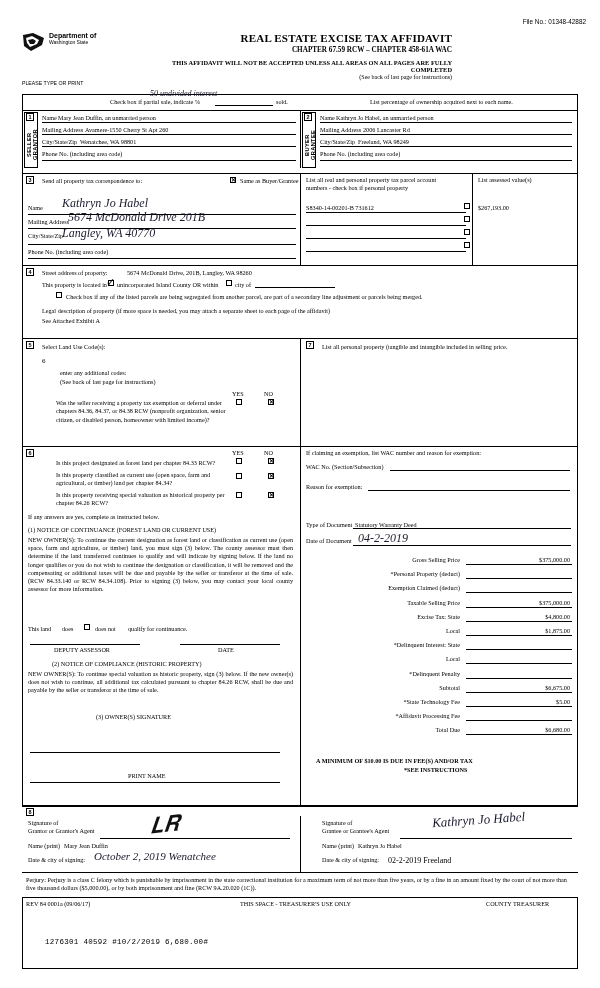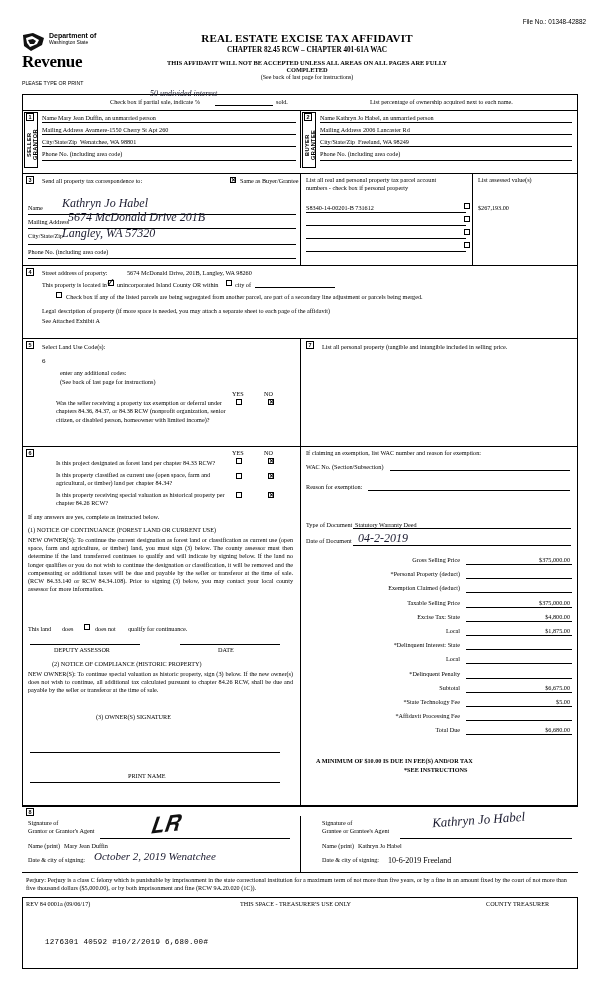--- a/index.html
+++ b/index.html
@@ -27,21 +27,21 @@
   .dor-dept { font-family: "Liberation Sans", sans-serif; font-size: 7px; font-weight: bold; line-height: 1.1; }
   .dor-state { font-family: "Liberation Sans", sans-serif; font-size: 5px; line-height: 1.1; }
   .dor-rev {
     font-family: "Liberation Serif", serif; font-size: 17px; font-weight: bold;
     letter-spacing: -0.3px; margin-top: -2px;
   }
   .please-type {
     font-family: "Liberation Sans", sans-serif; font-size: 5.2px;
     position: absolute; top: 48px; left: 0;
   }
-  .title-block { position: absolute; left: 140px; top: 0; width: 290px; text-align: center; }
+  .title-block { position: absolute; left: 140px; top: 0; width: 290px; text-align: right; }
   .title-main { font-size: 11px; font-weight: bold; font-family: "Liberation Serif", serif; letter-spacing: .2px;}
   .title-sub { font-size: 7.2px; font-weight: bold; margin-top: 2px; }
   .title-warn { font-size: 6.4px; font-weight: bold; margin-top: 5px; }
   .title-see { font-size: 6px; margin-top: 1px; }
   .receipt-block {
     position: absolute; right: 0; top: 2px; width: 118px; text-align: center;
     font-size: 7px; line-height: 1.5;
   }
 
   
@@ -96,29 +96,26 @@
         <svg width="24" height="22" viewBox="0 0 24 22">
           <path d="M1 3 L11 1 L22 6 L20 13 L9 19 L2 14 Z" fill="#111"></path>
           <path d="M4 6 L10 4 L17 8 L15 12 L8 15 L5 11 Z" fill="#fff"></path>
           <path d="M6 8 L11 7 L14 9 L12 12 L8 12 Z" fill="#111"></path>
         </svg>
         <div>
           <div class="dor-dept">Department of</div>
           <div class="dor-state">Washington State</div>
         </div>
       </div>
-      <div class="dor-rev">
-        <span>Revenue</span>
-      </div>
     </div>
     <div class="please-type">PLEASE TYPE OR PRINT</div>
 
     <div class="title-block">
       <div class="title-main">REAL ESTATE EXCISE TAX AFFIDAVIT</div>
-      <div class="title-sub">CHAPTER 82.45 RCW – CHAPTER 401-61A WAC</div>
+      <div class="title-sub">CHAPTER 67.59 RCW – CHAPTER 458-61A WAC</div>
       <div class="title-warn">THIS AFFIDAVIT WILL NOT BE ACCEPTED UNLESS ALL AREAS ON ALL PAGES ARE FULLY COMPLETED</div>
       <div class="title-see">(See back of last page for instructions)</div>
     </div>
 
   </div>
 
   <div class="bx" style="left:22px; top:94px; width:556px; height:712px;"></div>
 
   <div class="lbl" style="left:110px; top:98px;">Check box if partial sale, indicate %</div>
   <div class="line" style="left:215px; top:105px; width:58px;"></div>
@@ -176,21 +173,21 @@
 
   <div class="lbl" style="left:28px; top:204px;">Name</div>
   <div class="hand hand-lg" style="position:absolute; left:62px; top:196px;">Kathryn Jo Habel</div>
   <div class="line" style="left:28px; top:214px; width:268px;"></div>
 
   <div class="lbl" style="left:28px; top:218px;">Mailing Address</div>
   <div class="hand hand-lg" style="position:absolute; left:68px; top:210px;">5674 McDonald Drive 201B</div>
   <div class="line" style="left:28px; top:228px; width:268px;"></div>
 
   <div class="lbl" style="left:28px; top:232px;">City/State/Zip</div>
-  <div class="hand hand-lg" style="position:absolute; left:62px; top:226px;">Langley, WA 57320</div>
+  <div class="hand hand-lg" style="position:absolute; left:62px; top:226px;">Langley, WA 40770</div>
   <div class="line" style="left:28px; top:244px; width:268px;"></div>
 
   <div class="lbl" style="left:28px; top:248px;">Phone No. (including area code)</div>
   <div class="line" style="left:28px; top:258px; width:268px;"></div>
 
   <div class="bx" style="left:300px; top:173px; width:0; height:92px; border-width:0 0 0 1px;"></div>
   <div class="lbl" style="left:306px; top:176px; width:150px; line-height:1.25;">List all real and personal property tax parcel account numbers - check box if personal property</div>
   <div class="lbl" style="left:478px; top:176px;">List assessed value(s)</div>
   <div class="bx" style="left:472px; top:173px; width:0; height:92px; border-width:0 0 0 1px;"></div>
 
@@ -357,21 +354,21 @@
   <div class="line" style="left:400px; top:838px; width:172px;"></div>
 
   <div class="lbl" style="left:28px; top:842px;">Name (print)</div>
   <div class="lbl" style="left:64px; top:842px;">Mary Jean Duffin</div>
   <div class="lbl" style="left:322px; top:842px;">Name (print)</div>
   <div class="lbl" style="left:358px; top:842px;">Kathryn Jo Habel</div>
 
   <div class="lbl" style="left:28px; top:856px;">Date &amp; city of signing:</div>
   <div class="hand" style="position:absolute; left:94px; top:850px; font-size:11px;">October 2, 2019  Wenatchee</div>
   <div class="lbl" style="left:322px; top:856px;">Date &amp; city of signing:</div>
-  <div class="lbl" style="left:388px; top:856px; font-size:8px;">10-6-2019  Freeland</div>
+  <div class="lbl" style="left:388px; top:856px; font-size:8px;">02-2-2019  Freeland</div>
 
   <div class="line" style="left:22px; top:872px; width:556px;"></div>
   <div class="lbl" style="left:26px; top:876px; width:548px; line-height:1.3;">Perjury:  Perjury is a class C felony which is punishable by imprisonment in the state correctional institution for a maximum term of not more than five years, or by a fine in an amount fixed by the court of not more than five thousand dollars ($5,000.00), or by both imprisonment and fine (RCW 9A.20.020 (1C)).</div>
 
   <div class="line" style="left:22px; top:897px; width:556px;"></div>
   <div class="lbl" style="left:26px; top:900px;">REV 84 0001a (09/06/17)</div>
   <div class="lbl" style="left:240px; top:900px;">THIS SPACE - TREASURER'S USE ONLY</div>
   <div class="lbl" style="left:486px; top:900px;">COUNTY TREASURER</div>
   <div class="bx" style="left:22px; top:897px; width:556px; height:72px;"></div>
 

